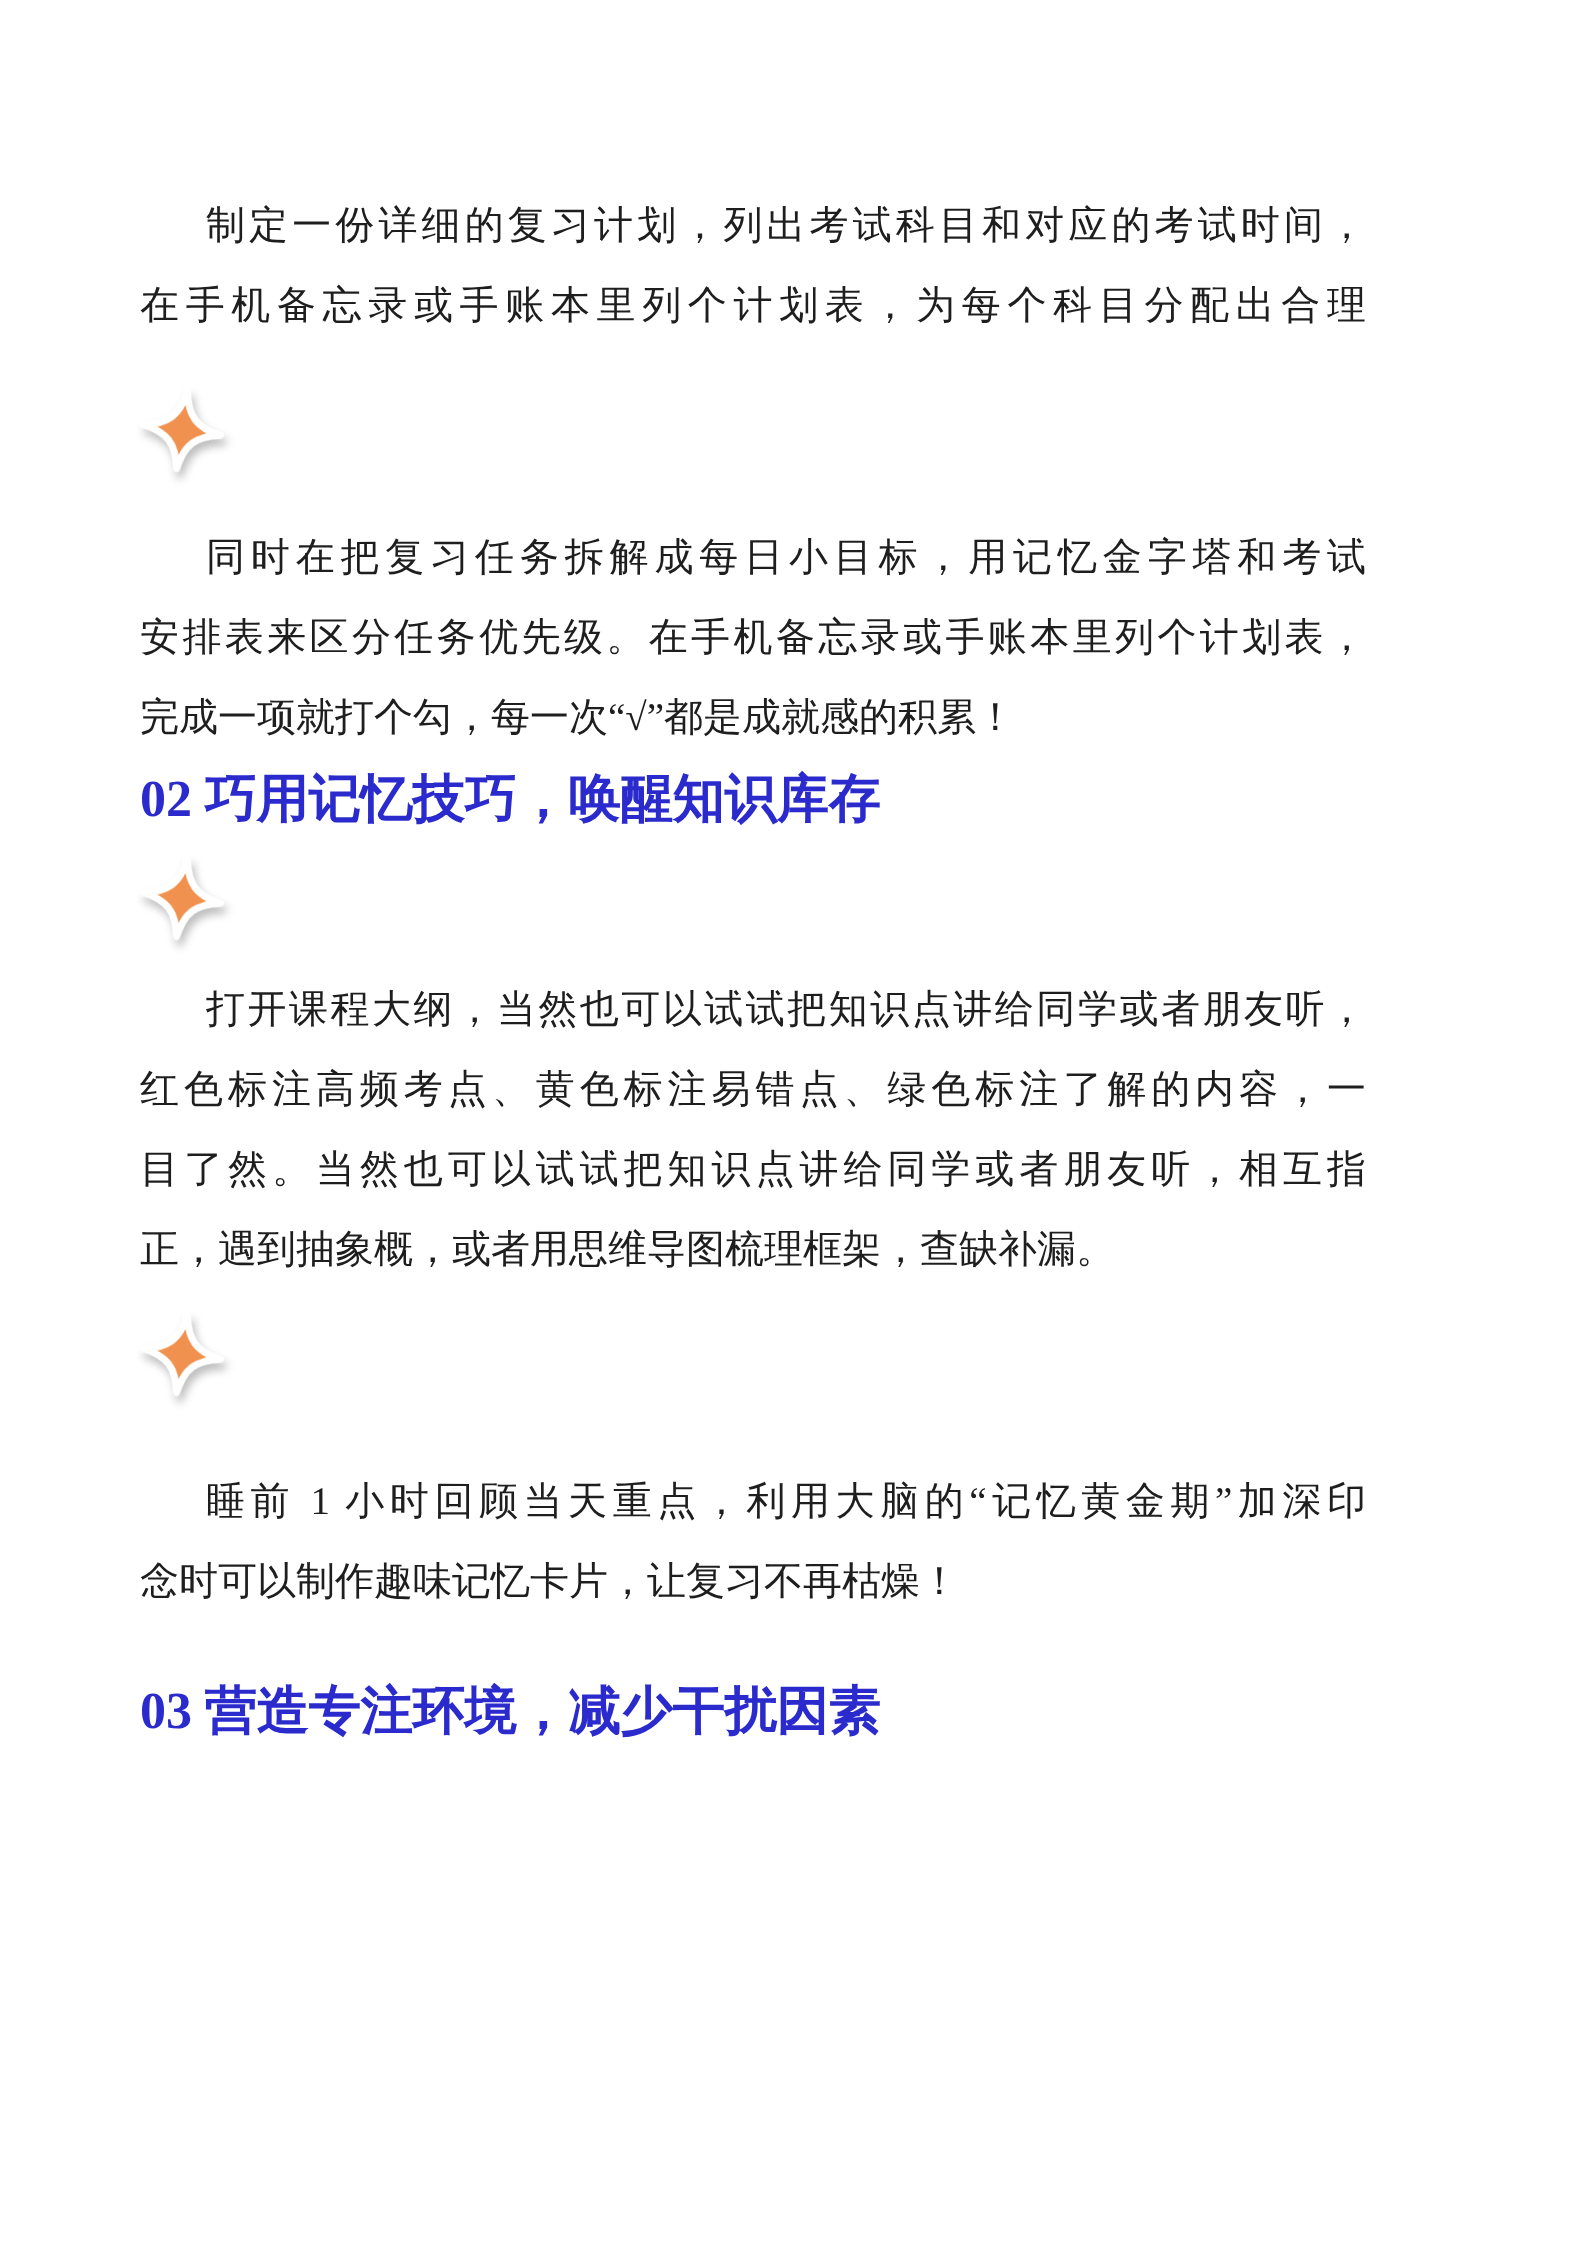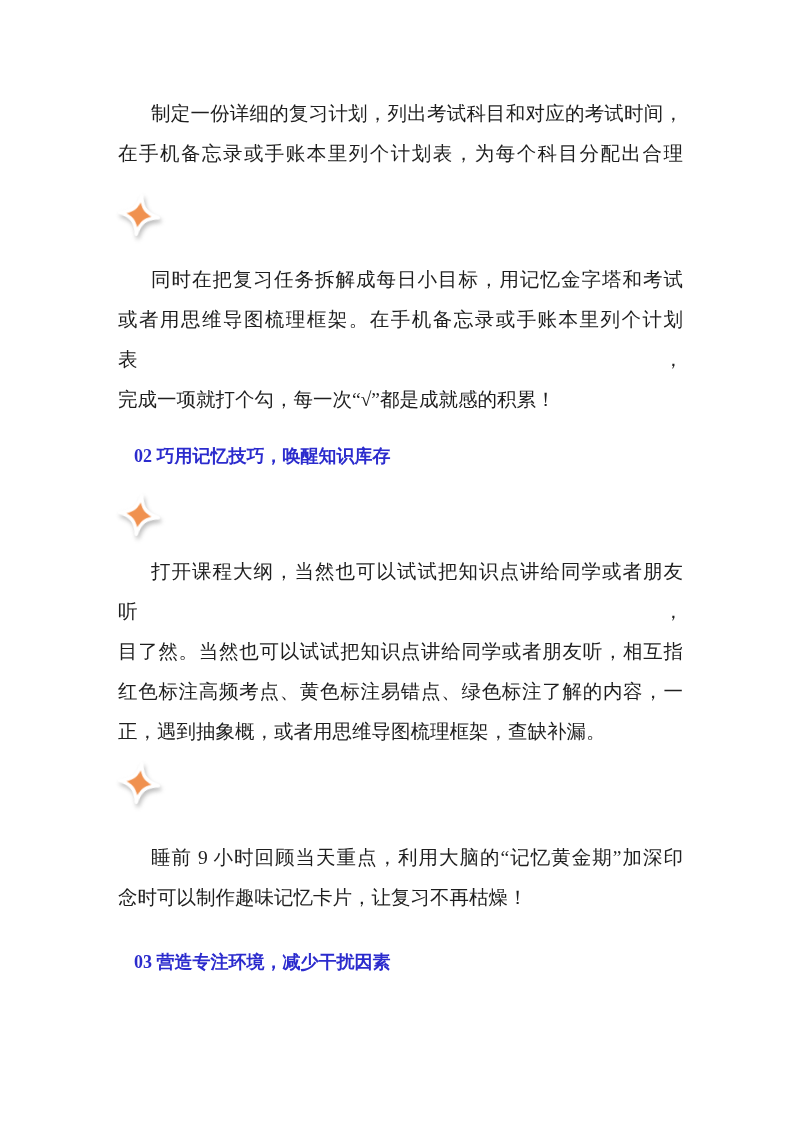--- a/index.html
+++ b/index.html
@@ -2,21 +2,21 @@
 <html style="--page-bg: #ffffff; --body-text: #1e1e1e; --heading-blue: #2b2bcd; --star-orange: #f0914f; --star-outline: #ffffff;"><head>
 <meta charset="utf-8">
 <style>
   html,body { margin:0; padding:0; background:#e8e8e8; }
   .page {
     position:relative;
     width:793px; height:1122px;
     margin:0 auto;
     background:var(--page-bg,#ffffff);
     box-sizing:border-box;
-    padding:94px 110px 0 118px;
+    padding:94px 110px 0 70px;
     font-family:"Liberation Serif","DejaVu Serif",serif;
     overflow:hidden;
   }
   .para {
     margin:0;
     color:var(--body-text,#1e1e1e);
     font-size:19.5px;
     line-height:40px;
   }
   .ln { text-align:justify; text-align-last:justify; }
@@ -33,23 +33,23 @@
     fill:var(--star-orange,#f0914f);
     stroke:var(--star-outline,#ffffff);
     stroke-width:4;
     stroke-linejoin:round;
   }
   .sp-a { margin:18px 0 22px -2px; }
   .sp-b { margin:6px 0 14px -2px; }
   .sp-c { margin:8px 0 32px -2px; }
 
   .heading {
-    margin:16px;
+    margin:0;
     color:var(--heading-blue,#2b2bcd);
-    font-size:18px;
+    font-size:26px;
     line-height:40px;
     white-space:nowrap;
   }
   .heading .num { font-weight:bold; }
   .heading.h03 { margin-top:24px; }
 </style>
 </head>
 <body>
 
 <div class="page">
@@ -60,50 +60,50 @@
   </p>
 
   <div class="sparkle sp-a">
     <svg viewBox="0 0 52 52" aria-hidden="true">
       <path d="M26,4 C28.5,18 34,23.5 48,26 C34,28.5 28.5,34 26,48 C23.5,34 18,28.5 4,26 C18,23.5 23.5,18 26,4 Z"></path>
     </svg>
   </div>
 
   <p class="para">
     <span class="ln ind" style="display:block">同时在把复习任务拆解成每日小目标，用记忆金字塔和考试</span>
-    <span class="ln" style="display:block">或者用思维导图梳理框架。在手机备忘录或手账本里列个计划表，</span>
+    <span class="ln" style="display:block">安排表来区分任务优先级。在手机备忘录或手账本里列个计划表，</span>
     <span class="ln end" style="display:block">完成一项就打个勾，每一次“√”都是成就感的积累！</span>
   </p>
 
   <h2 class="heading">
     <span class="num">02</span>
     <span>巧用记忆技巧，唤醒知识库存</span>
   </h2>
 
   <div class="sparkle sp-b">
     <svg viewBox="0 0 52 52" aria-hidden="true">
       <path d="M26,4 C28.5,18 34,23.5 48,26 C34,28.5 28.5,34 26,48 C23.5,34 18,28.5 4,26 C18,23.5 23.5,18 26,4 Z"></path>
     </svg>
   </div>
 
   <p class="para">
     <span class="ln ind" style="display:block">打开课程大纲，当然也可以试试把知识点讲给同学或者朋友听，</span>
+    <span class="ln" style="display:block">红色标注高频考点、黄色标注易错点、绿色标注了解的内容，一</span>
     <span class="ln" style="display:block">目了然。当然也可以试试把知识点讲给同学或者朋友听，相互指</span>
-    <span class="ln" style="display:block">红色标注高频考点、黄色标注易错点、绿色标注了解的内容，一</span>
     <span class="ln end" style="display:block">正，遇到抽象概，或者用思维导图梳理框架，查缺补漏。</span>
   </p>
 
   <div class="sparkle sp-c">
     <svg viewBox="0 0 52 52" aria-hidden="true">
       <path d="M26,4 C28.5,18 34,23.5 48,26 C34,28.5 28.5,34 26,48 C23.5,34 18,28.5 4,26 C18,23.5 23.5,18 26,4 Z"></path>
     </svg>
   </div>
 
   <p class="para">
-    <span class="ln ind" style="display:block">睡前 9 小时回顾当天重点，利用大脑的“记忆黄金期”加深印</span>
+    <span class="ln ind" style="display:block">睡前 1 小时回顾当天重点，利用大脑的“记忆黄金期”加深印</span>
     <span class="ln end" style="display:block">念时可以制作趣味记忆卡片，让复习不再枯燥！</span>
   </p>
 
   <h2 class="heading h03">
     <span class="num">03</span>
     <span>营造专注环境，减少干扰因素</span>
   </h2>
 
 </div>
 

